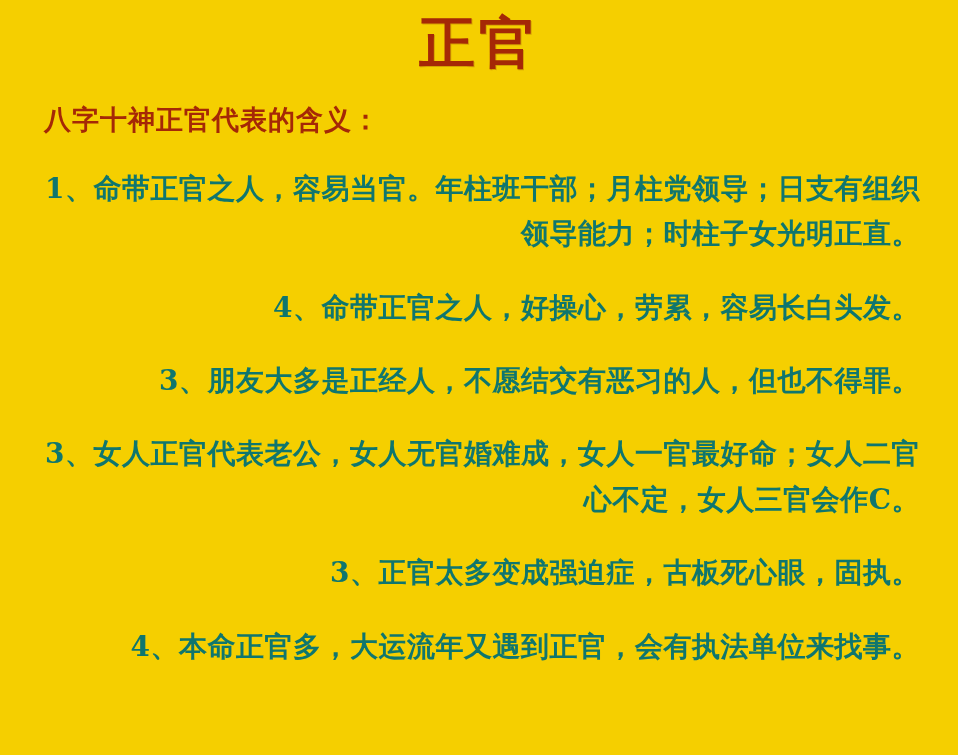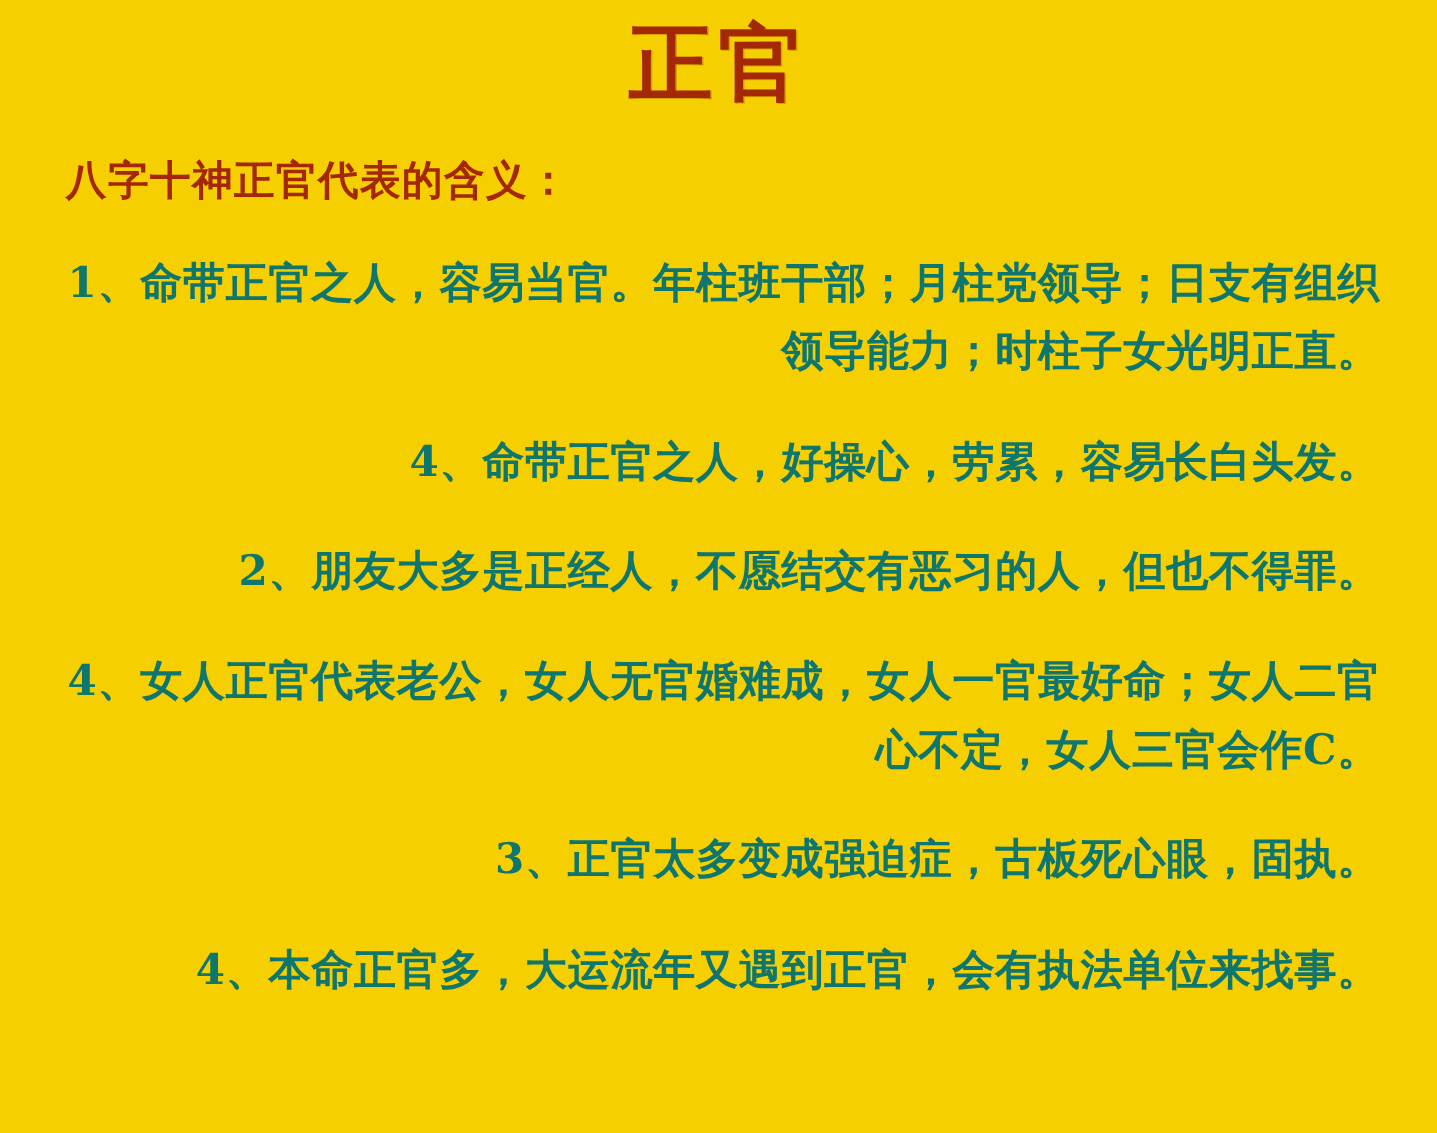--- a/index.html
+++ b/index.html
@@ -66,20 +66,20 @@
 
   <div class="title">正官</div>
 
   <div class="body-block">
 
     <div class="subtitle">八字十神正官代表的含义：</div>
 
     <div class="items">
       <p class="item">1、命带正官之人，容易当官。年柱班干部；月柱党领导；日支有组织领导能力；时柱子女光明正直。</p>
       <p class="item">4、命带正官之人，好操心，劳累，容易长白头发。</p>
-      <p class="item">2、朋友大多是正经人，不愿结交有恶习的人，但也不得罪。</p>
-      <p class="item">4、女人正官代表老公，女人无官婚难成，女人一官最好命；女人二官心不定，女人三官会作C。</p>
+      <p class="item">3、朋友大多是正经人，不愿结交有恶习的人，但也不得罪。</p>
+      <p class="item">3、女人正官代表老公，女人无官婚难成，女人一官最好命；女人二官心不定，女人三官会作C。</p>
       <p class="item">3、正官太多变成强迫症，古板死心眼，固执。</p>
       <p class="item">4、本命正官多，大运流年又遇到正官，会有执法单位来找事。</p>
     </div>
 
   </div>
 </div>
 
 </body></html>

